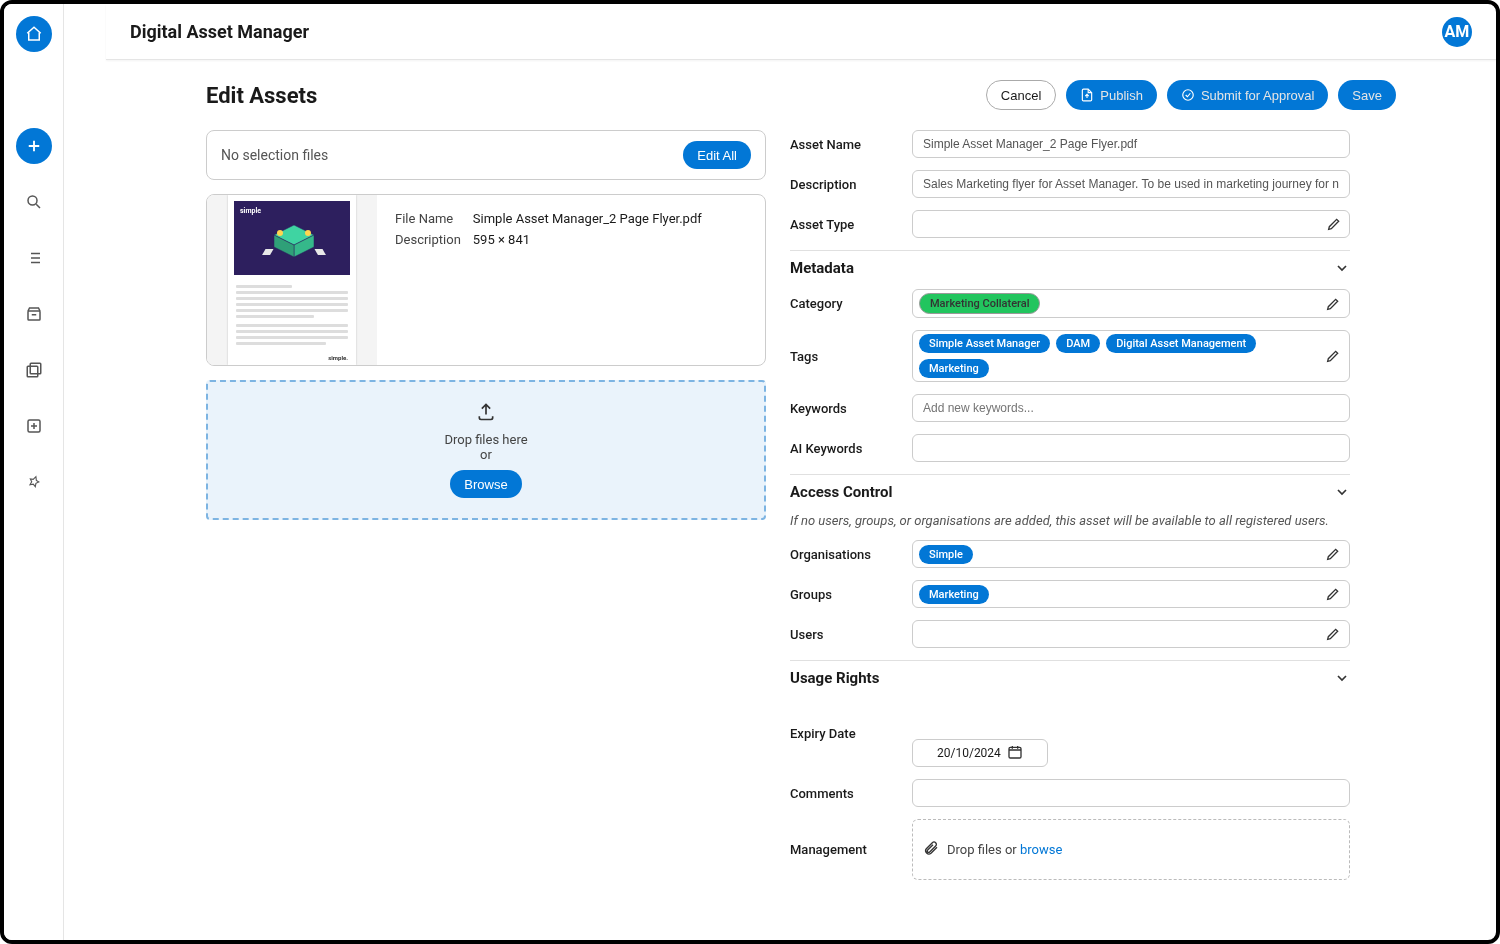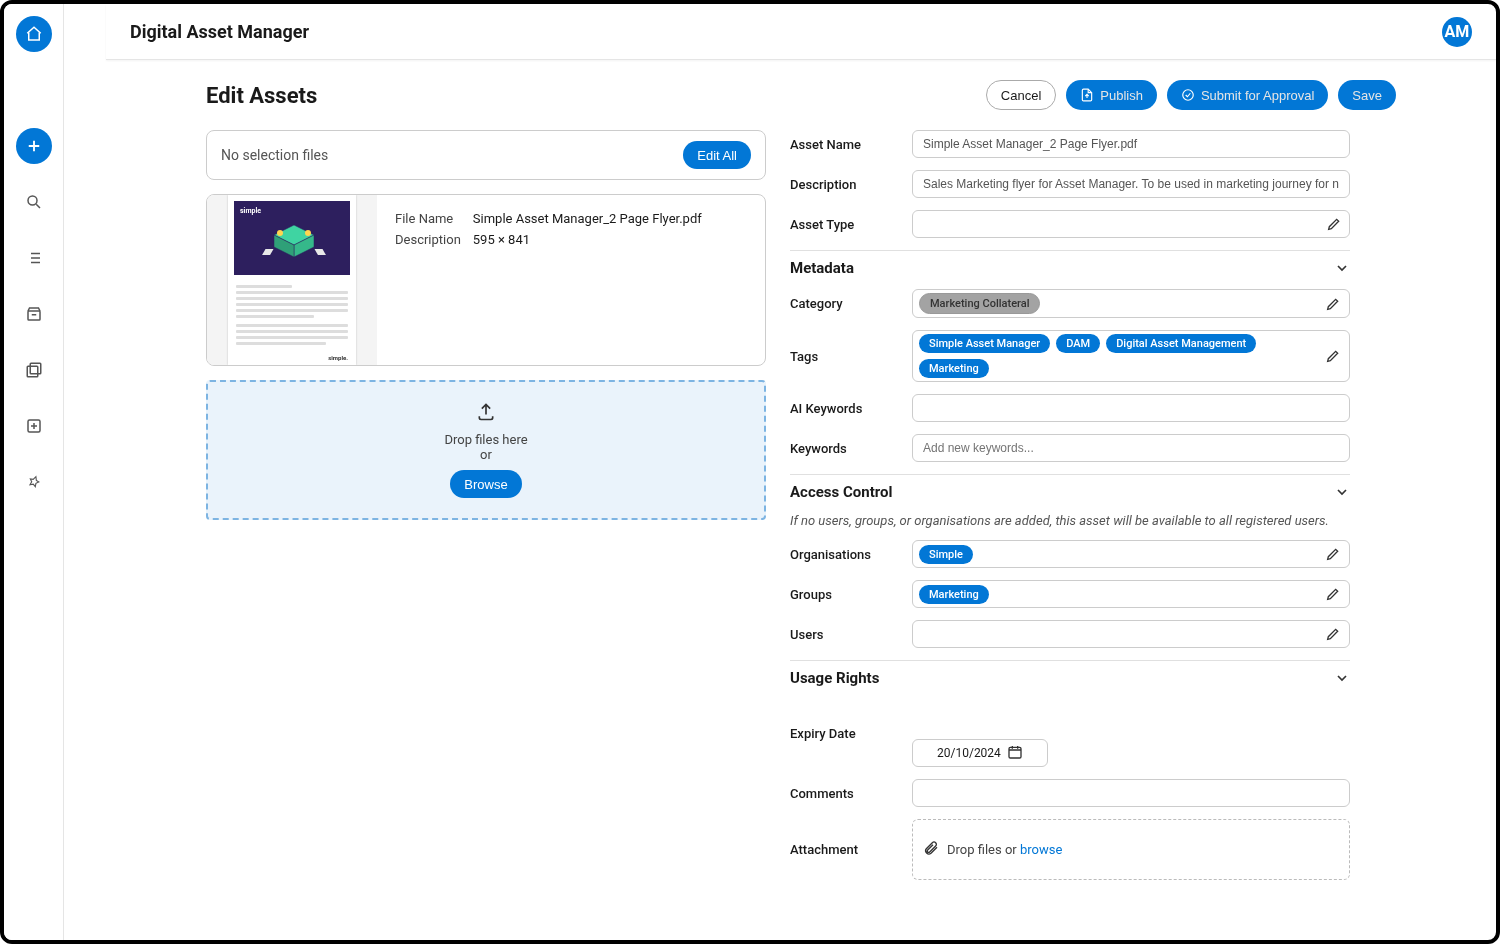--- a/index.html
+++ b/index.html
@@ -63,21 +63,21 @@
   .field-wrap { position: relative; }
   .field-icon { position: absolute; right: 8px; top: 50%; transform: translateY(-50%); width: 16px; height: 16px; cursor: pointer; }
 
   .section-divider { height: 1px; background: #e0e0e0; margin: 8px 0; }
   .section-head { display: flex; align-items: center; justify-content: space-between; margin: 8px 0 12px; }
   .section-title { font-size: 15px; font-weight: 700; }
   .chev { width: 16px; height: 16px; cursor: pointer; }
 
   .chip-field { border: 1px solid #ccc; border-radius: 6px; min-height: 28px; padding: 3px 30px 3px 6px; display: flex; align-items: center; gap: 6px; flex-wrap: wrap; position: relative; }
   .chip { padding: 3px 10px; border-radius: 12px; font-size: 11px; font-weight: 500; }
-  .chip.outline { background: #a3a3a3; border: 1px solid #999; color: #333; }
+  .chip.outline { background: #22c55e; border: 1px solid #999; color: #333; }
   .chip.filled { background: #0277d6; color: #fff; }
 
   .hint { font-size: 13px; font-style: italic; color: #555; margin: 6px 0 12px; }
 
   .date-input { width: 136px; height: 28px; border: 1px solid #ccc; border-radius: 6px; padding: 0 24px; font-size: 12px; display: flex; align-items: center; justify-content: space-between; margin-top: 40px; }
 
   .attach-zone { border: 1px dashed #bbb; border-radius: 6px; min-height: 28px; padding: 20px 10px; display: flex; align-items: center; gap: 8px; font-size: 13px; color: #444; }
   .attach-zone a { color: #0277d6; text-decoration: none; }
 
   
@@ -307,27 +307,27 @@
               <span class="chip filled">Digital Asset Management</span>
               <span class="chip filled">Marketing</span>
               <span class="field-icon"><svg viewBox="0 0 24 24" width="16" height="16" fill="none" stroke="#333" stroke-width="2">
                     <path d="M4 20l4-1 11-11-3-3L5 16l-1 4z"></path>
                   </svg></span>
             </div>
           </div>
         </div>
 
         <div class="form-row">
+          <div class="label">Keywords</div>
+          <div class="field"><input class="input" placeholder="Add new keywords..." style=""></div>
+        </div>
+
+        <div class="form-row">
           <div class="label">AI Keywords</div>
           <div class="field"><input class="input" style=""></div>
-        </div>
-
-        <div class="form-row">
-          <div class="label">Keywords</div>
-          <div class="field"><input class="input" placeholder="Add new keywords..." style=""></div>
         </div>
 
         <div class="section-divider"></div>
         <div class="section-head">
           <div class="section-title">Access Control</div>
           <span class="chev"><svg viewBox="0 0 24 24" width="16" height="16" fill="none" stroke="#333" stroke-width="2.5">
                 <path d="M6 9l6 6 6-6"></path>
               </svg></span>
         </div>
         <div class="hint">If no users, groups, or organisations are added, this asset will be available to all registered users.</div>
@@ -387,21 +387,21 @@
             </div>
           </div>
         </div>
 
         <div class="form-row">
           <div class="label">Comments</div>
           <div class="field"><input class="input" style=""></div>
         </div>
 
         <div class="form-row">
-          <div class="label">Attachment</div>
+          <div class="label">Management</div>
           <div class="field">
             <div class="attach-zone">
               <span><svg viewBox="0 0 24 24" width="16" height="16" fill="none" stroke="#333" stroke-width="2">
                     <path d="M21 11l-9 9a5 5 0 01-7-7l9-9a3.5 3.5 0 015 5l-9 9a2 2 0 01-3-3l8-8"></path>
                   </svg></span>
               <span><span>Drop files or </span><a href="#">browse</a></span>
             </div>
           </div>
         </div>
 

